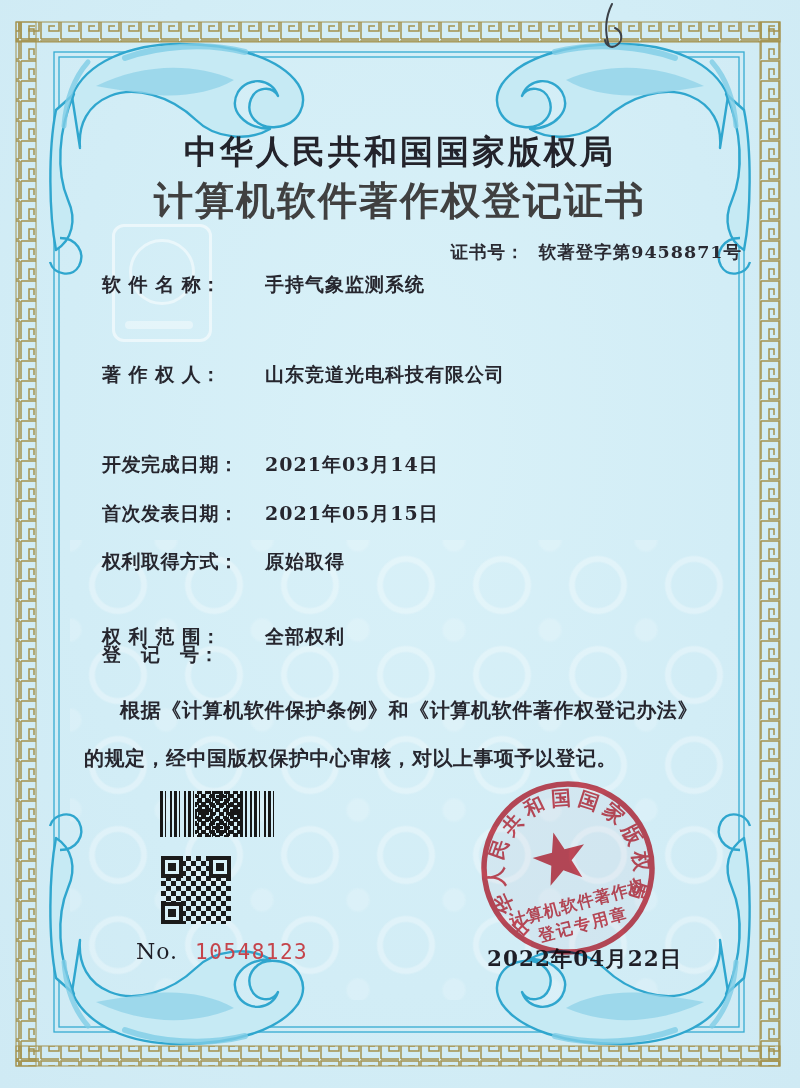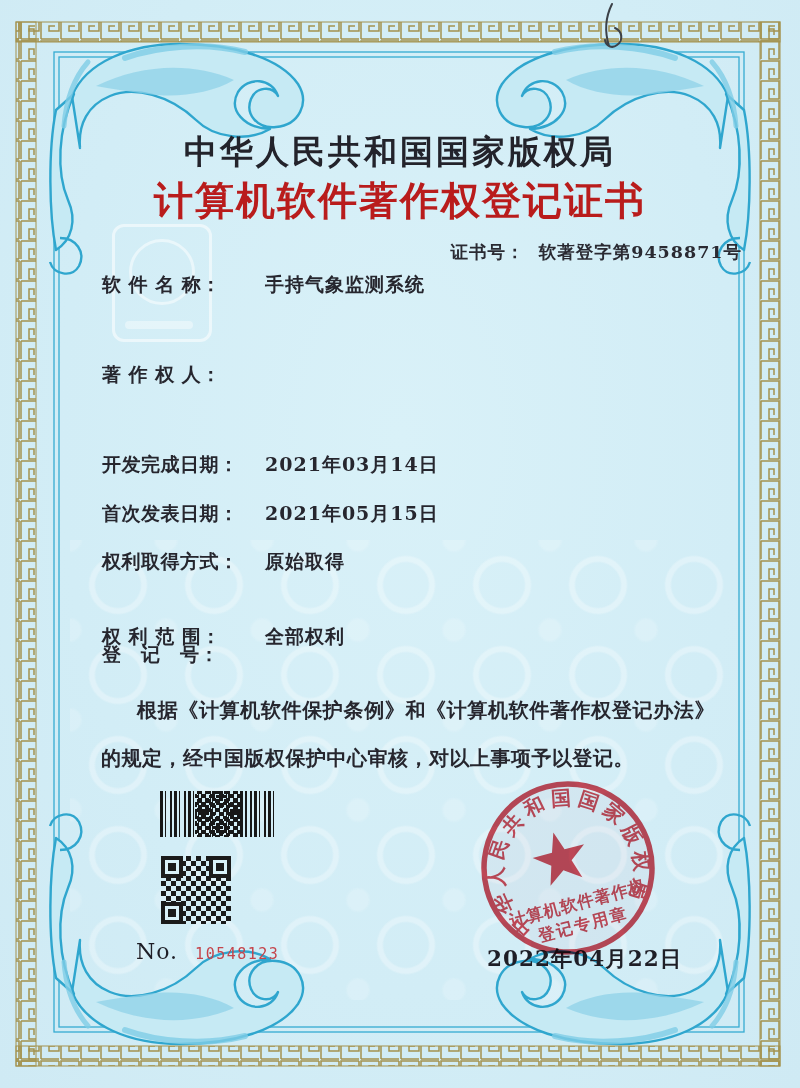--- a/index.html
+++ b/index.html
@@ -35,35 +35,35 @@
     content:"";position:absolute;left:10px;bottom:10px;width:68px;height:8px;
     background:rgba(255,255,255,0.4);border-radius:4px;
   }
   svg.frame{position:absolute;left:0;top:0;}
   .title{
     position:absolute;left:0;top:130px;width:800px;text-align:center;
     font-size:33px;font-weight:bold;color:#23232b;letter-spacing:3px;
   }
   .subtitle{
     position:absolute;left:0;top:174px;width:800px;text-align:center;
-    font-size:39px;font-weight:bold;color:#b91c1c;letter-spacing:2px;
+    font-size:39px;font-weight:bold;color:#404040;letter-spacing:2px;
   }
   .certno{
     position:absolute;right:58px;top:240px;
     font-size:17.5px;font-weight:bold;color:#2a2a32;letter-spacing:1px;white-space:pre;
   }
   .frow{
     position:absolute;left:102px;display:flex;
     font-size:19px;font-weight:bold;color:#26262e;gap:32px;
   }
   .flabel{width:131px;flex:none;letter-spacing:0.5px;white-space:pre;}
   .fvalue{margin-left:0;letter-spacing:1px;}
   .fvalue .v2{display:block;margin-top:7px;letter-spacing:0.5px;}
   .statement{
-    position:absolute;left:101px;top:686px;width:614px;
+    position:absolute;left:84px;top:686px;width:614px;
     font-size:20px;font-weight:bold;color:#26262e;
     line-height:2.4;text-align:justify;text-indent:1.8em;letter-spacing:0.5px;
   }
   .barcode{position:absolute;left:160px;top:791px;width:114px;height:46px;}
   .barcode .bars{position:absolute;top:0;height:46px;background:
     repeating-linear-gradient(90deg,#181818 0 3px,transparent 3px 5px,#181818 5px 6.5px,transparent 6.5px 10px,#181818 10px 12px,transparent 12px 14px);}
   .barcode .b-l{left:0;width:35px;}
   .barcode .b-r{left:80px;width:34px;}
   .barcode .matrix{
     position:absolute;left:35px;top:0;width:45px;height:46px;
@@ -79,21 +79,21 @@
   }
   .qr .finder{position:absolute;width:14px;height:14px;border:4px solid #1b1b1b;background:#d9f1f8;}
   .qr .finder::after{content:"";position:absolute;left:3px;top:3px;width:8px;height:8px;background:#1b1b1b;}
   .qr .f-tl{left:0;top:0;}
   .qr .f-tr{right:0;top:0;}
   .qr .f-bl{left:0;bottom:0;}
   .serial{position:absolute;left:136px;top:939px;font-size:22px;color:#1e1e26;}
   .serial .no-label{font-weight:normal;letter-spacing:1px;}
   .serial .no-value{
     font-family:"DejaVu Sans Mono","Liberation Mono",monospace;
-    color:#c5444b;font-size:15px;letter-spacing:1.5px;margin-left:10px;
+    color:#c5444b;font-size:21px;letter-spacing:1.5px;margin-left:10px;
   }
   .issue-date{
     position:absolute;left:487px;top:944px;
     font-size:21.5px;font-weight:bold;color:#1e1e26;letter-spacing:1px;
   }
   .seal{position:absolute;left:452px;top:752px;mix-blend-mode:multiply;opacity:0.94;}
 </style>
 </head>
 <body>
 
@@ -145,20 +145,21 @@
 
 <div class="frow" style="top:272px">
   <span class="flabel">软 件 名 称：</span>
   <span class="fvalue">
     <span>手持气象监测系统</span>
   </span>
 </div>
 
 <div class="frow" style="top:362px">
   <span class="flabel">著 作 权 人：</span>
+  <span class="fvalue">山东竞道光电科技有限公司</span>
 </div>
 
 <div class="frow" style="top:452px">
   <span class="flabel">开发完成日期：</span>
   <span class="fvalue">2021年03月14日</span>
 </div>
 
 <div class="frow" style="top:501px">
   <span class="flabel">首次发表日期：</span>
   <span class="fvalue">2021年05月15日</span>

